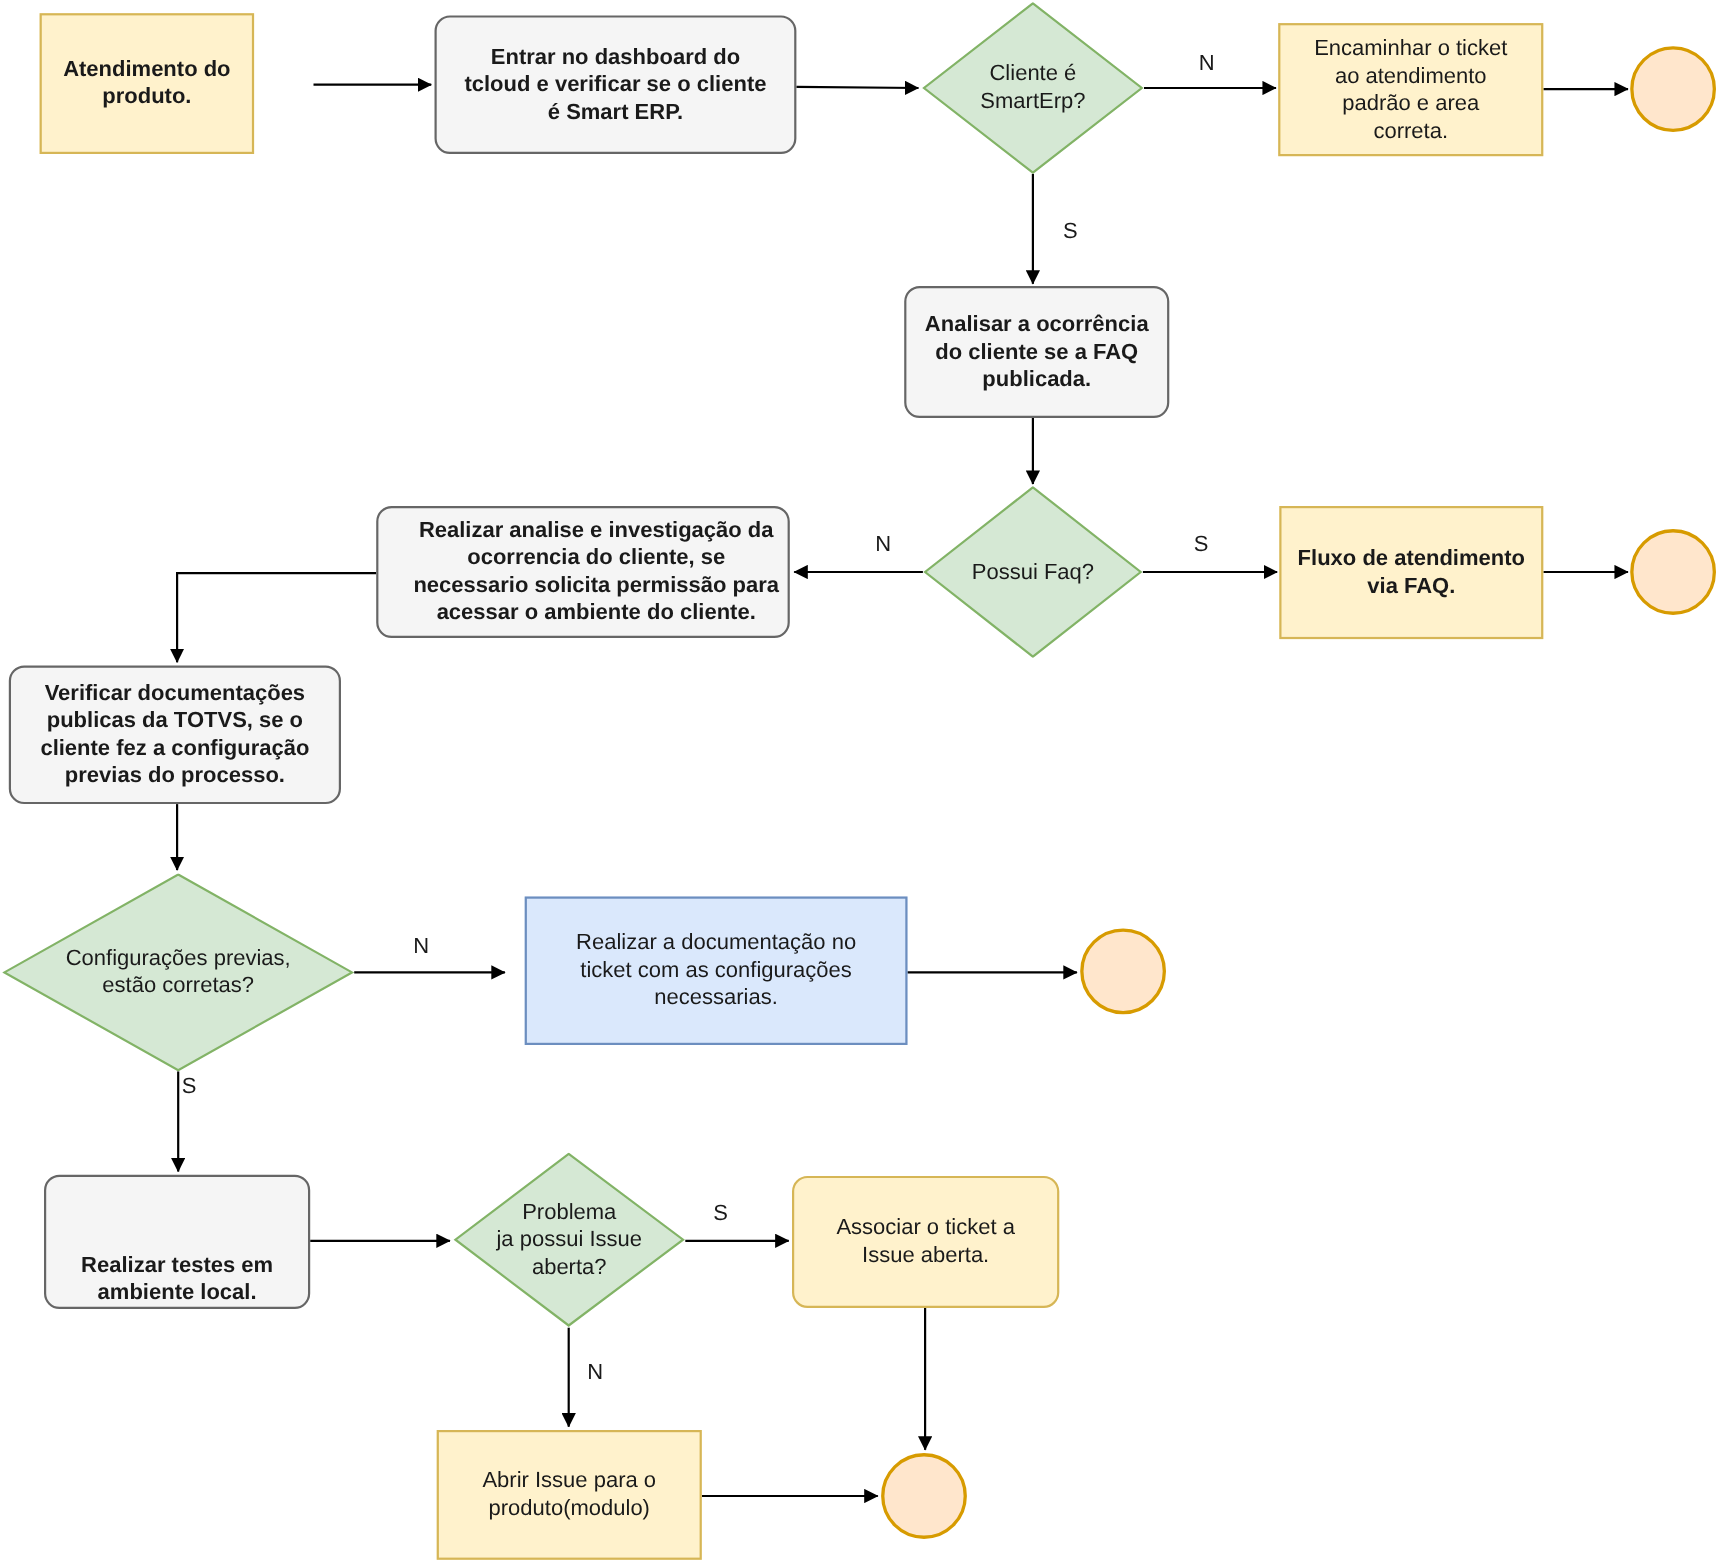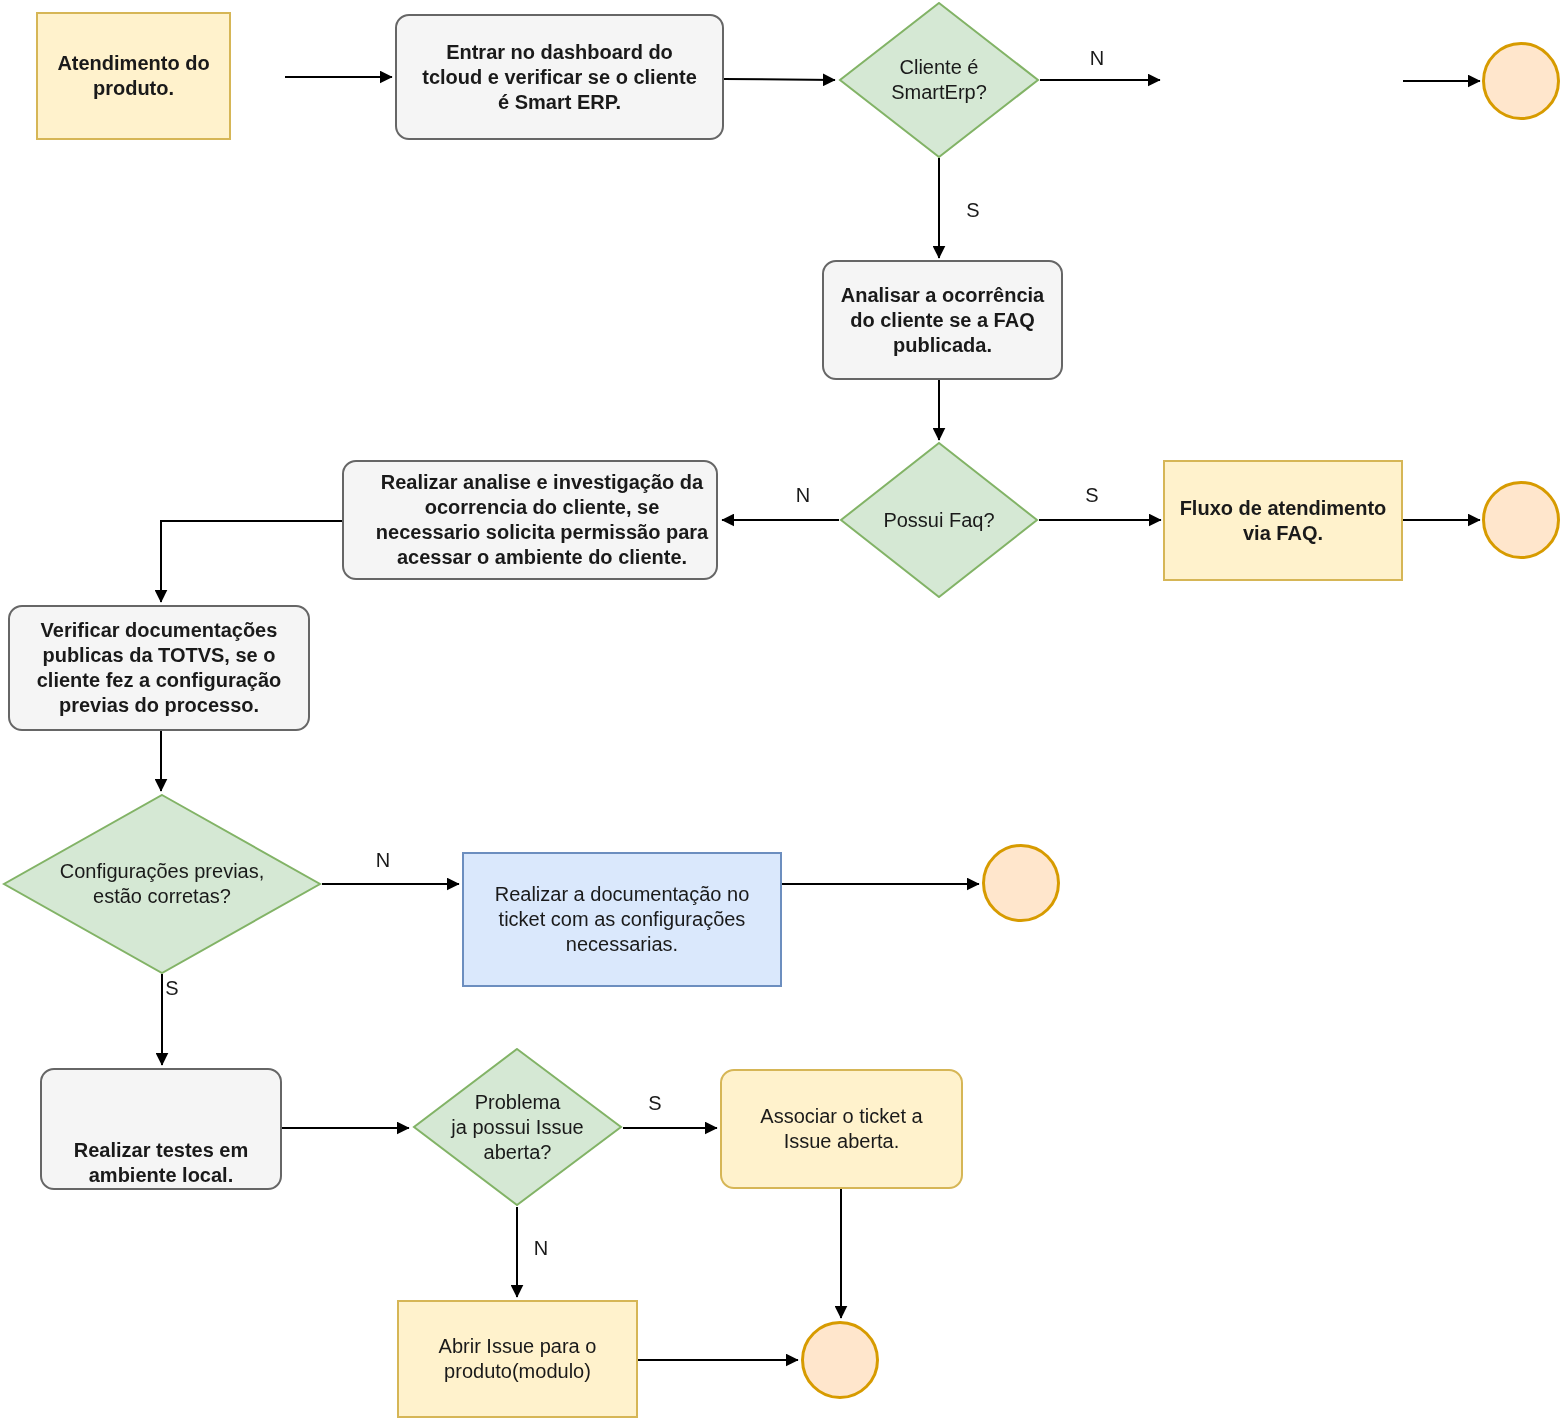--- a/index.html
+++ b/index.html
@@ -83,20 +83,26 @@
   </div>
 
   <div class="node diamond" style="left:838px;top:2px;width:202px;height:156px;">
     <svg width="202" height="156">
       <polygon points="101,1 200,78 101,155 2,78"></polygon>
     </svg>
     <div class="label">Cliente é
 SmartErp?</div>
   </div>
 
+  <div class="node box yellow" style="left:1162px;top:21px;width:241px;height:121px;">
+    <div class="label">Encaminhar o ticket
+ao atendimento
+padrão e area
+correta.</div>
+  </div>
 
   <div class="endpoint" style="left:1482px;top:42px;"></div>
 
   <div class="node box gray" style="left:822px;top:260px;width:241px;height:120px;">
     <div class="label">Analisar a ocorrência
 do cliente se a FAQ
 publicada.</div>
   </div>
 
   <div class="node diamond" style="left:839px;top:442px;width:200px;height:156px;">
@@ -128,21 +134,21 @@
   </div>
 
   <div class="node diamond" style="left:2px;top:794px;width:320px;height:180px;">
     <svg width="320" height="180">
       <polygon points="160,1 318,90 160,179 2,90"></polygon>
     </svg>
     <div class="label">Configurações previas,
 estão corretas?</div>
   </div>
 
-  <div class="node box blue" style="left:462px;top:815px;width:320px;height:135px;margin-top:37px;">
+  <div class="node box blue" style="left:477px;top:815px;width:348px;height:135px;">
     <div class="label">Realizar a documentação no
 ticket com as configurações
 necessarias.</div>
   </div>
 
   <div class="endpoint" style="left:982px;top:844px;"></div>
 
   <div class="node box gray" style="left:40px;top:1068px;width:242px;height:122px;align-items:flex-end;">
     <div class="label">Realizar testes em
 ambiente local.</div>

